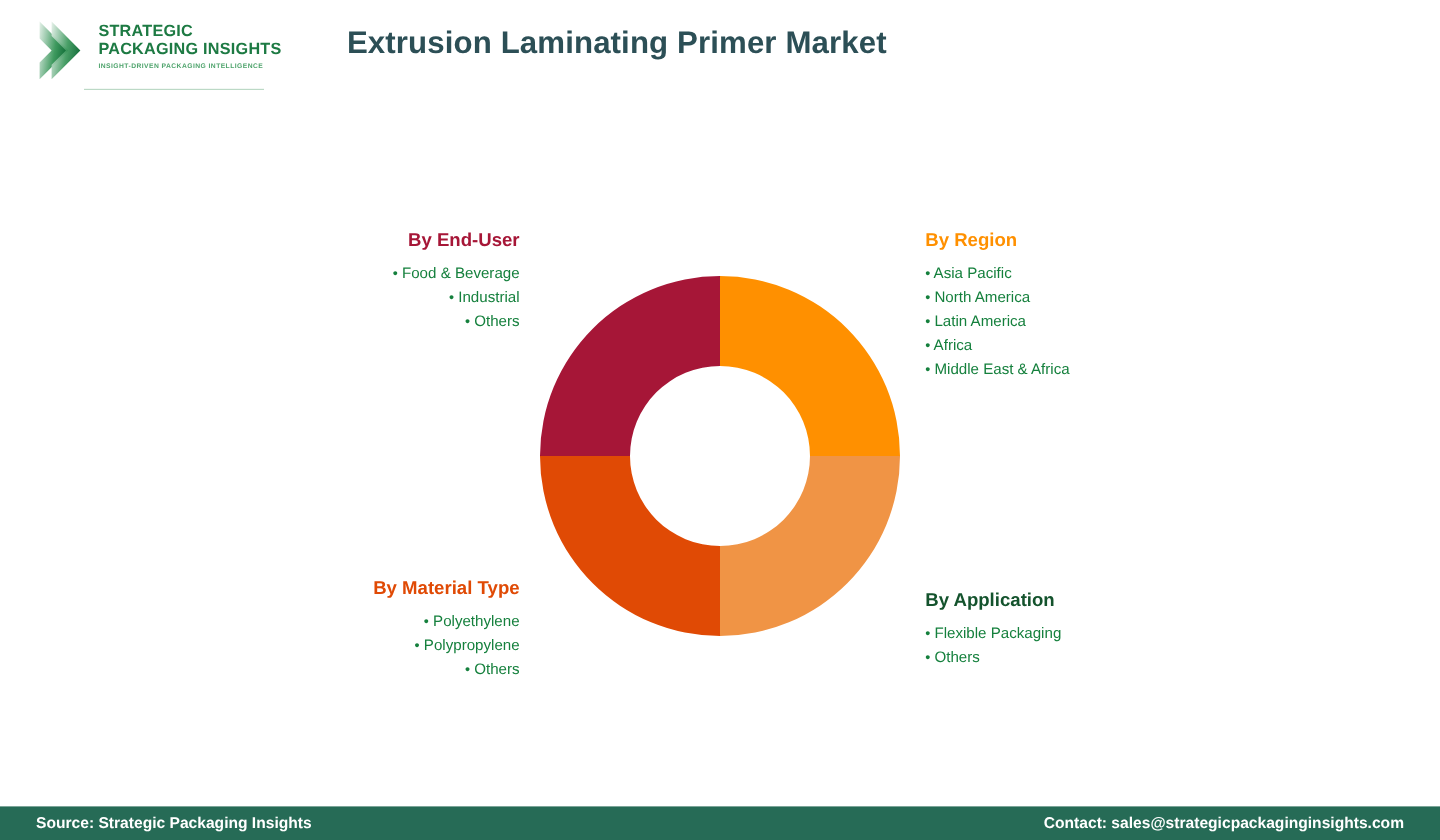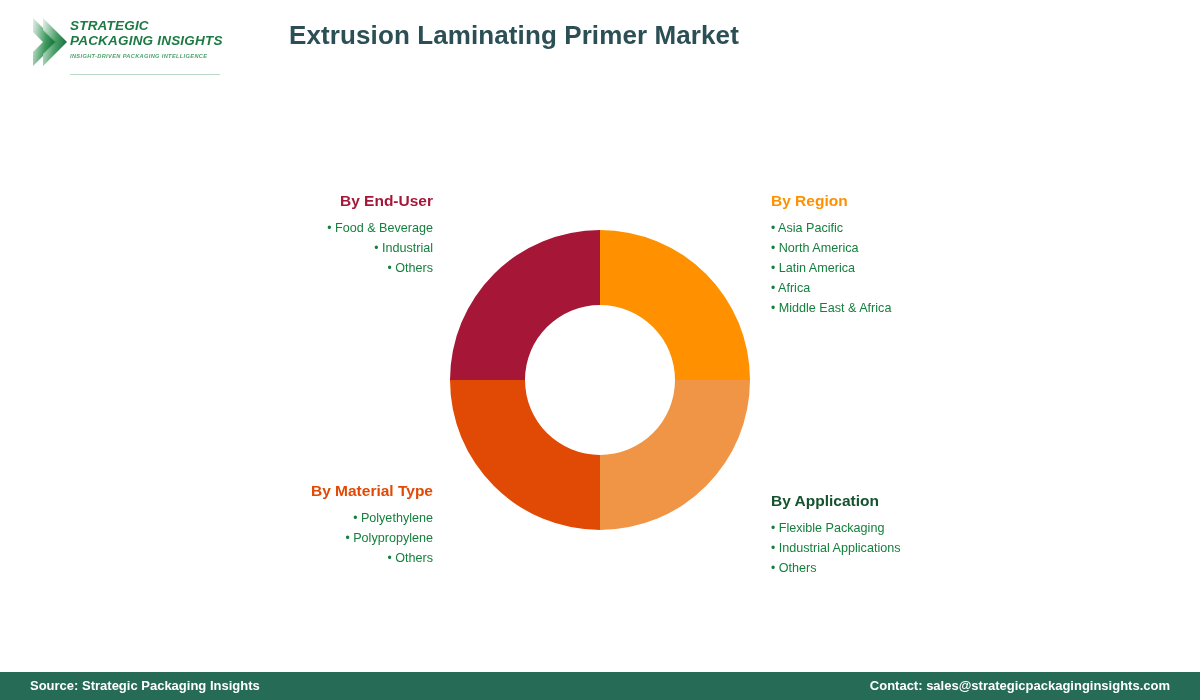--- a/index.html
+++ b/index.html
@@ -9,21 +9,21 @@
     background:#ffffff;
     font-family:"Liberation Sans", sans-serif;
     position:relative;
     overflow:hidden;
     -webkit-font-smoothing:antialiased;
   }
 
   
   #logo-block { position:absolute; left:30px; top:14px; width:200px; height:62px; }
   #logo-chevron { position:absolute; left:0; top:2px; width:38px; height:52px; }
-  #logo-text-wrap { position:absolute; left:40px; top:5px; width:160px;font-style:italic; }
+  #logo-text-wrap { position:absolute; left:52px; top:5px; width:160px; }
   .logo-line {
     font-size:13.5px; font-weight:bold; letter-spacing:0.2px;
     color:#1d7a43; line-height:14.5px; white-space:nowrap;
   }
   #logo-tagline {
     margin-top:5px; font-size:5.6px; font-weight:bold; letter-spacing:0.38px;
     color:#4da36b; white-space:nowrap;
   }
   #logo-rule {
     position:absolute; left:40px; top:60px; width:150px; height:1px;
@@ -139,21 +139,20 @@
     <li><span class="bullet">•</span> <span>Polyethylene</span></li>
     <li><span class="bullet">•</span> <span>Polypropylene</span></li>
     <li><span class="bullet">•</span> <span>Others</span></li>
   </ul>
 </div>
 
 <div class="seg-block align-left" id="seg-application">
   <div class="seg-heading" style="color: #14532d;">By Application</div>
   <ul class="seg-list">
     <li><span class="bullet">•</span> <span>Flexible Packaging</span></li>
-    <li><span class="bullet">•</span> <span>Industrial Applications</span></li>
     <li><span class="bullet">•</span> <span>Others</span></li>
   </ul>
 </div>
 
 <div id="footer-bar" style="background: rgb(38, 107, 86);">
   <div id="footer-source">Source: Strategic Packaging Insights</div>
   <div id="footer-contact">Contact: sales@strategicpackaginginsights.com</div>
 </div>
 
 </body></html>

